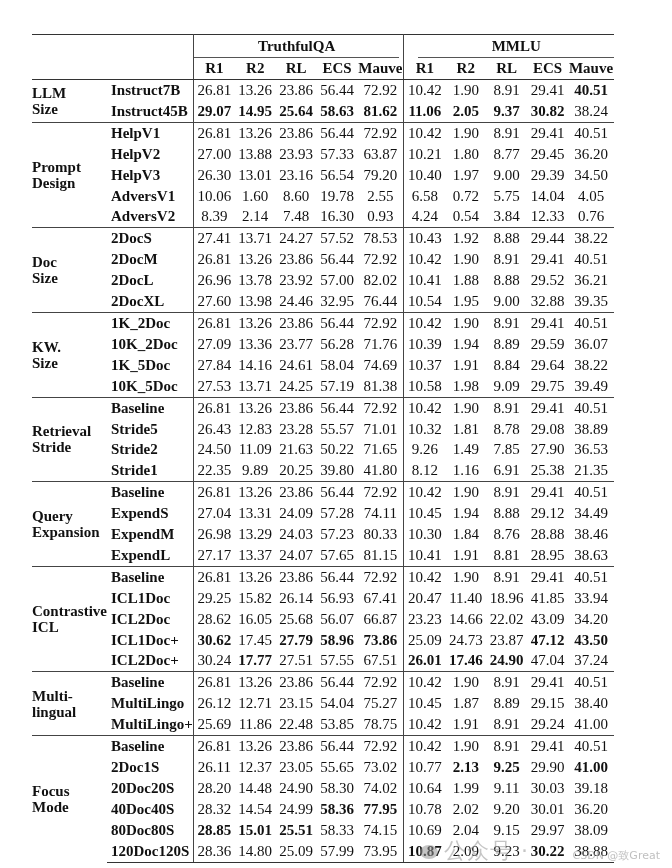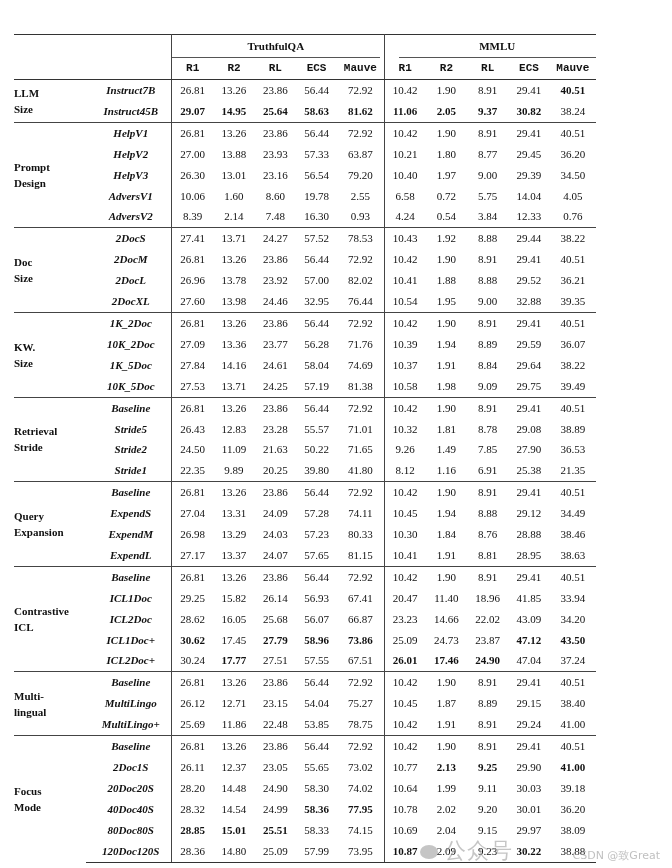--- a/index.html
+++ b/index.html
@@ -1,28 +1,28 @@
 <!DOCTYPE html>
 <html><head>
 <meta charset="utf-8">
 <style>
   html, body { margin: 0; padding: 0; background: #ffffff; }
   body { width: 672px; height: 868px; position: relative; overflow: hidden;
          font-family: "Liberation Serif", "DejaVu Serif", serif; color: #111; }
-  table { position: absolute; left: 14px; top: 34px; width: 582px;
-          border-collapse: collapse; font-size: 11px; }
+  table { position: absolute; left: 32px; top: 34px; width: 582px;
+          border-collapse: collapse; font-size: 15px; }
   td, th { padding: 0; height: 20.9px; line-height: 20.9px; white-space: nowrap; }
   th { font-weight: bold; }
   .hdr1 th { height: 22px; line-height: 22px; }
-  .hdr2 th { height: 21px; line-height: 21px; font-family: Liberation Mono, monospace; }
+  .hdr2 th { height: 21px; line-height: 21px; }
   .top-rule { border-top: 1.4px solid #333; }
   .mid-rule td, .mid-rule th { border-top: 1.3px solid #444; }
   .bot-rule td { border-bottom: 1.4px solid #333; }
   .grp { width: 72px; text-align: left; font-weight: bold; line-height: 16px; vertical-align: middle; padding-left: 0; }
-  .meth { width: 80px; text-align: center; font-weight: bold; padding-left: 4px; font-style: italic; }
+  .meth { width: 80px; text-align: left; font-weight: bold; padding-left: 4px; }
   .num { text-align: center; width: 41px; }
   .num.mauve { width: 46px; }
   .vl { border-left: 1.3px solid #444; }
   .b { font-weight: bold; }
   .dsrule { border-bottom: 1px solid #555; }
   .watermark { position: absolute; left: 420px; top: 836px; font-family: "DejaVu Sans", sans-serif;
                color: rgba(150,150,150,0.55); font-size: 22px; letter-spacing: 1px; }
   .wm-sub { position: absolute; right: 12px; top: 848px; font-family: "DejaVu Sans", sans-serif;
             color: rgba(150,150,150,0.6); font-size: 11px; }
   .wm-icon { display: inline-block; width: 18px; height: 14px; border-radius: 50%;

